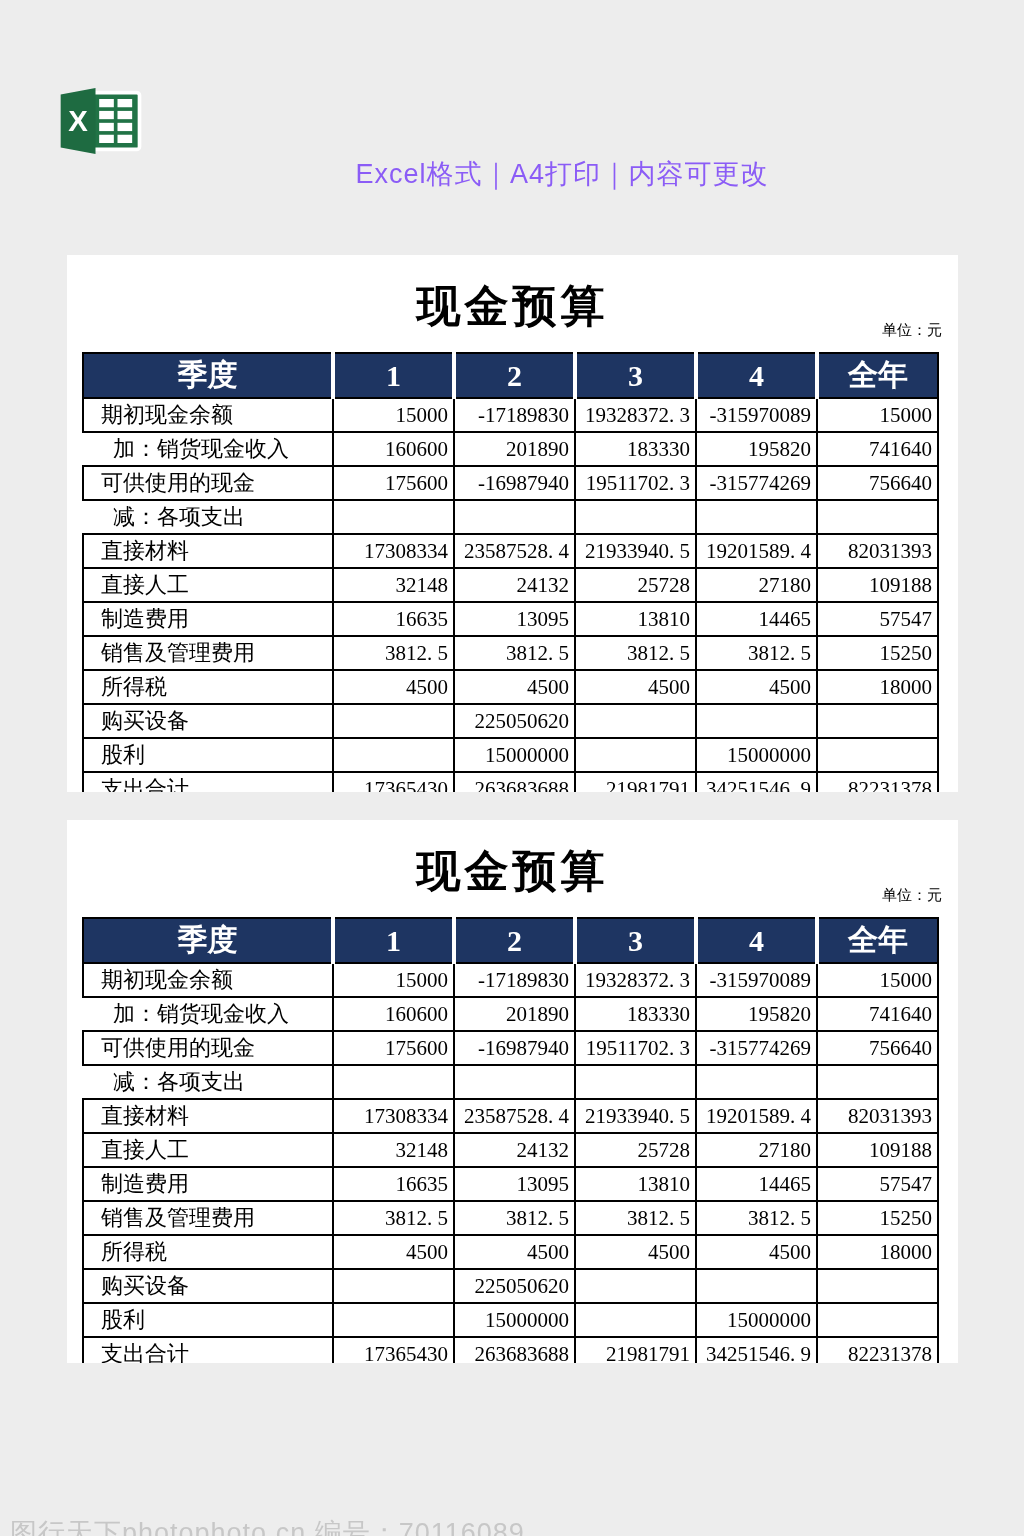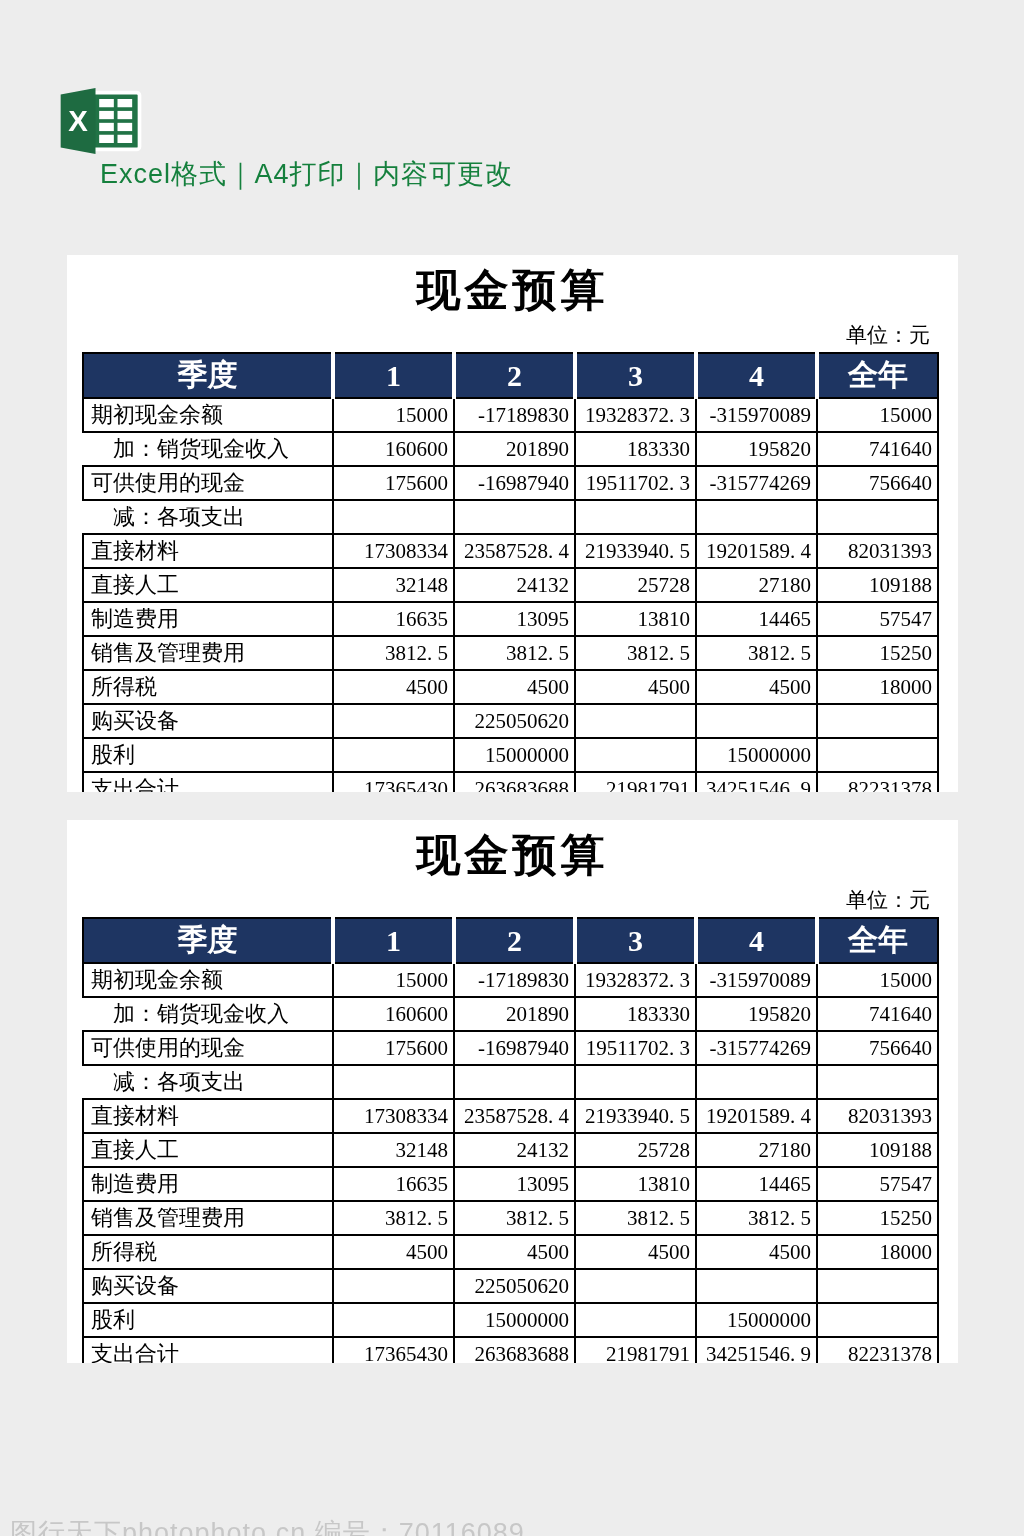--- a/index.html
+++ b/index.html
@@ -13,40 +13,40 @@
   
   .brand-icon{position:absolute;left:60px;top:88px;width:82px;height:66px;}
   .main-title{
     position:absolute;left:100px;right:0;top:94px;
     text-align:center;
     font-size:40px;font-weight:bold;letter-spacing:3px;
     color:#217346;
   }
   .subtitle{
     position:absolute;left:100px;right:0;top:156px;
-    text-align:left;
-    font-size:27px;color:#15803d;letter-spacing:1px;
+    text-align:center;
+    font-size:27px;color:#8b5cf6;letter-spacing:1px;
   }
   
   .card{
     position:absolute;left:67px;width:891px;background:#ffffff;
     overflow:hidden;
   }
   .card1{top:255px;height:537px;}
   .card2{top:820px;height:543px;}
   .sheet-title{
-    position:absolute;left:0;right:0;top:6px;margin:0;
+    position:absolute;left:0;right:0;top:6px;margin:16px;
     text-align:center;
     font-family:"Liberation Serif","DejaVu Serif",serif;
     font-size:44px;font-weight:bold;color:#000;letter-spacing:4px;
   }
   .unit-label{
-    position:absolute;right:28px;top:66px;
+    position:absolute;right:16px;top:66px;
     font-family:"Liberation Serif","DejaVu Serif",serif;
-    font-size:21px;color:#000;
+    font-size:15px;color:#000;
   }
   
   table.budget{
     position:absolute;left:15px;top:97px;
     width:856px;
     border-collapse:collapse;
     table-layout:fixed;
     font-family:"Liberation Serif","DejaVu Serif",serif;
   }
   table.budget col.c0{width:250px;}
@@ -58,21 +58,21 @@
     border:2px solid #000;
   }
   table.budget th.sep{border-left:4px solid #ffffff;}
   table.budget td{
     height:32px;padding:0 5px;
     font-size:21px;color:#000;
     border:2px solid #000;
     background:#ffffff;
     overflow:hidden;white-space:nowrap;
   }
-  table.budget td.label{text-align:left;padding-left:7px;font-size:22px;}
+  table.budget td.label{text-align:left;padding-left:17px;font-size:22px;}
   table.budget td.indent{padding-left:30px;border-left:none;}
   table.budget td.num{text-align:right;padding-right:5px;}
   .clip-last tr:last-child td{border-bottom:none;}
   
   .watermark{
     position:absolute;left:10px;top:1486px;
     font-size:27px;color:#c7c7c7;letter-spacing:1px;margin-top:29px;
   }
 </style>
 </head>

